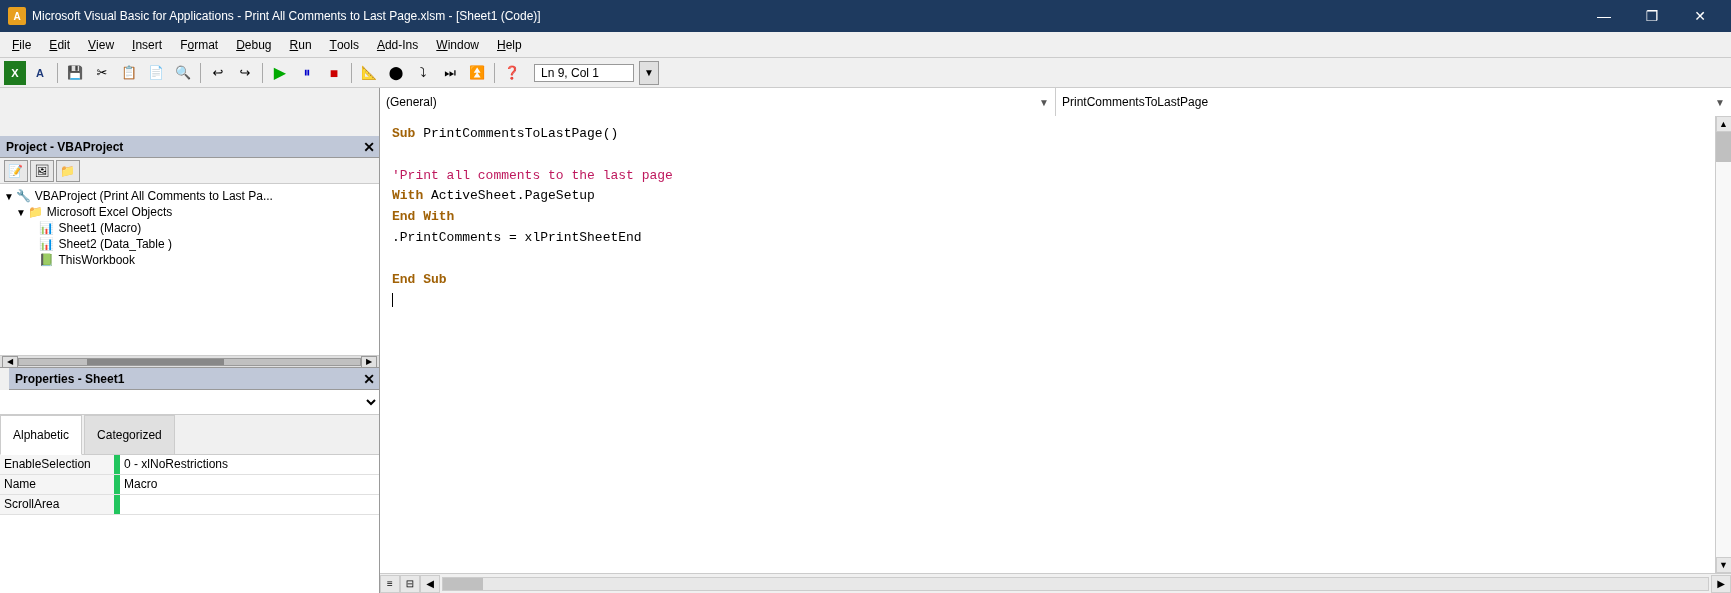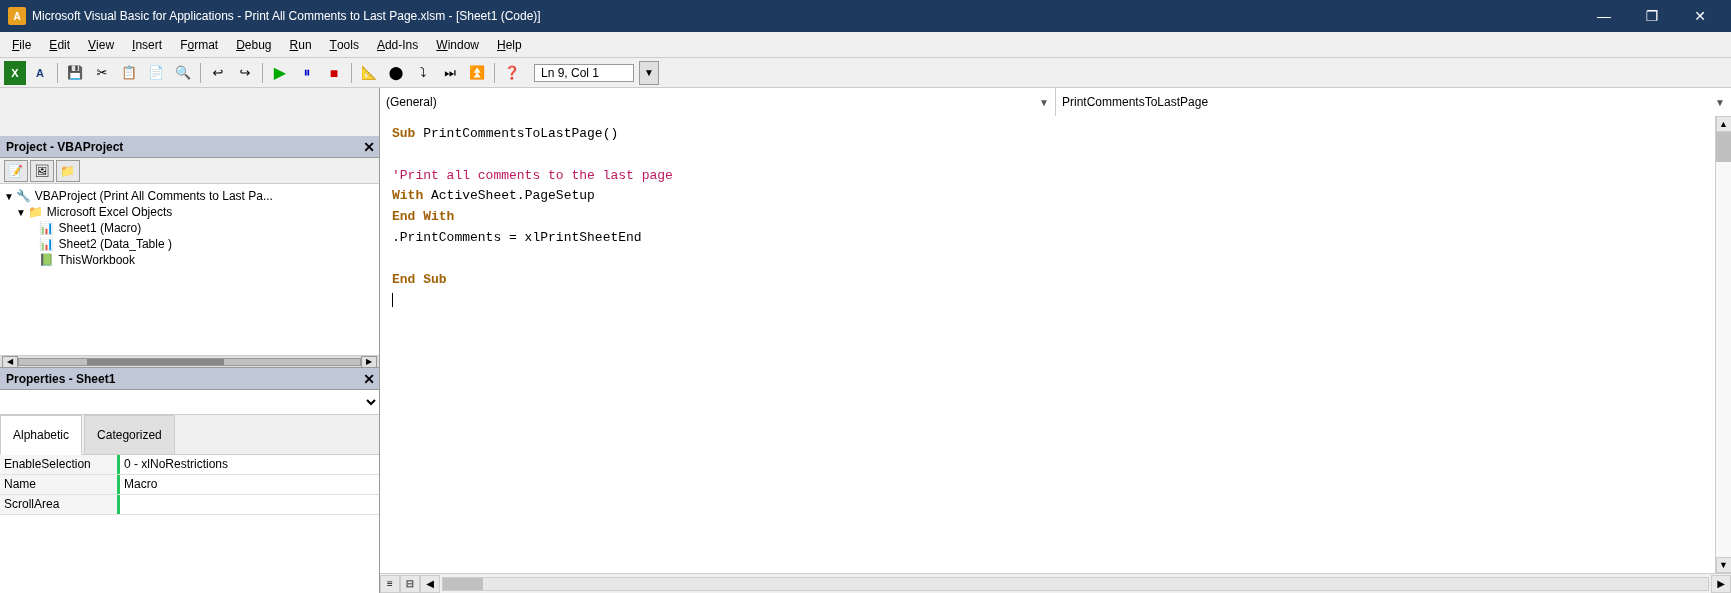--- a/index.html
+++ b/index.html
@@ -154,20 +154,21 @@
     #properties-header {
       background: #c0c8d8;
       border-bottom: 1px solid #999;
       height: 22px;
       display: flex;
       align-items: center;
       justify-content: space-between;
       padding: 0 4px 0 6px;
       font-size: 12px;
       font-weight: bold;
+      margin-left: 9px;
     }
     #properties-header-close { cursor: pointer; font-size: 14px; font-weight: bold; }
 
     #properties-select {
       height: 24px;
       border: none;
       border-bottom: 1px solid #ccc;
       background: white;
       font-size: 12px;
       padding: 12px 4px;
@@ -191,21 +192,21 @@
     }
     .prop-tab.active { background: white; border-bottom: 1px solid white; margin-bottom: -1px; }
 
     #properties-table {
       flex: 1;
       overflow-y: auto;
       background: white;
       font-size: 12px;
     }
     .prop-row { display: flex; border-bottom: 1px solid #e0e0e0; height: 20px; }
-    .prop-name { width: 120px; padding: 2px 4px; border-right: 3px solid #22c55e; overflow: hidden; white-space: nowrap; background: #f5f5f5; }
+    .prop-name { width: 120px; padding: 2px 4px; border-right: 6px solid #22c55e; overflow: hidden; white-space: nowrap; background: #f5f5f5; }
     .prop-value { flex: 1; padding: 2px 4px; overflow: hidden; white-space: nowrap; }
 
     
     #code-panel {
       flex: 1;
       display: flex;
       flex-direction: column;
       background: white;
       overflow: hidden;
     }

